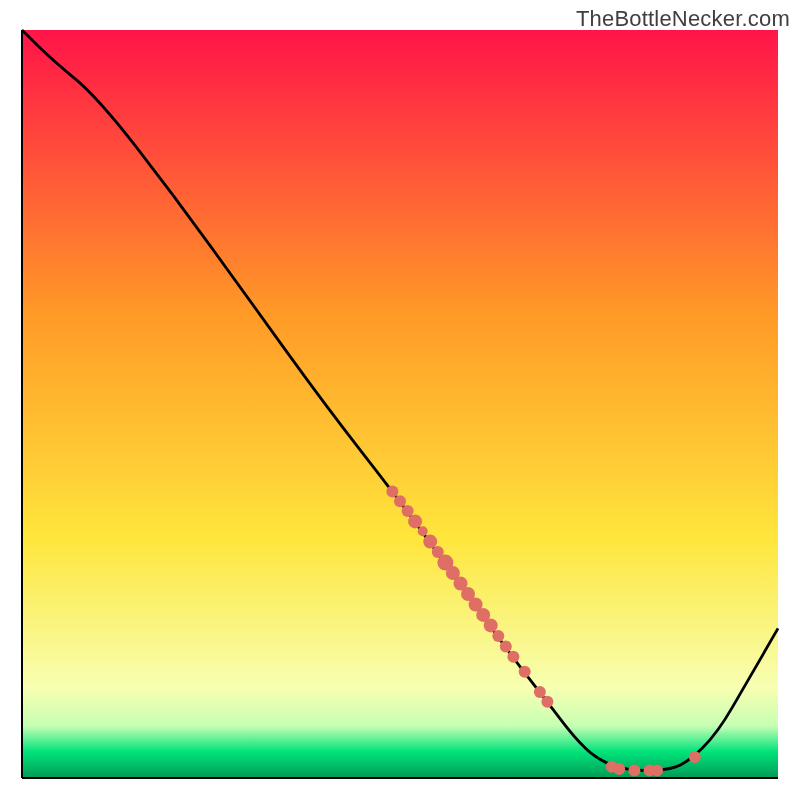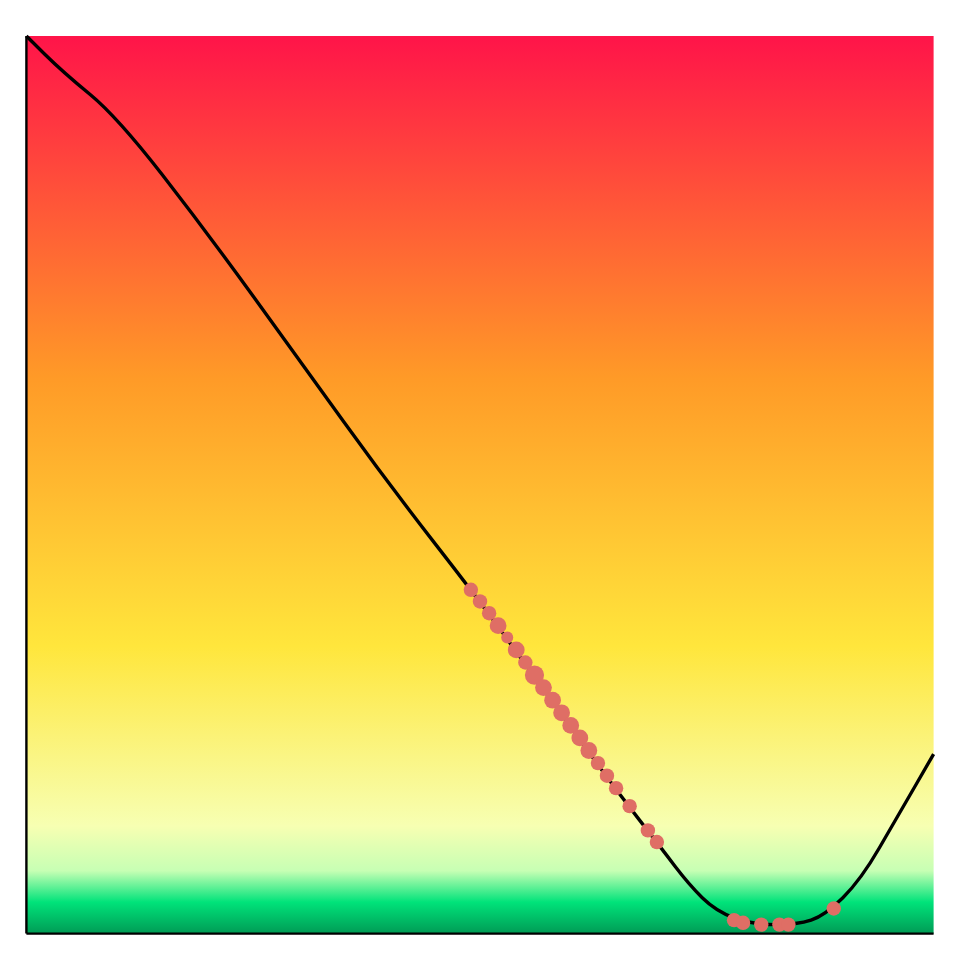--- a/index.html
+++ b/index.html
@@ -26,20 +26,21 @@
   }
   svg.plot {
     position: absolute;
     inset: 0;
   }
 </style>
 </head>
 <body>
 
 <div class="chart-wrap">
+  <div class="attribution">TheBottleNecker.com</div>
 
   <svg class="plot" viewBox="0 0 800 800" width="800" height="800">
     <defs>
       <linearGradient id="bg-grad" x1="0" y1="0" x2="0" y2="1">
         <stop id="g0" offset="0%" stop-color="#ff1449"></stop>
         <stop id="g1" offset="38%" stop-color="#ff9a27"></stop>
         <stop id="g2" offset="68%" stop-color="#ffe63c"></stop>
         <stop id="g3" offset="88%" stop-color="#f7ffb2"></stop>
         <stop id="g4" offset="93%" stop-color="#c7ffb4"></stop>
         <stop id="g5" offset="96.5%" stop-color="#00e37a"></stop>

